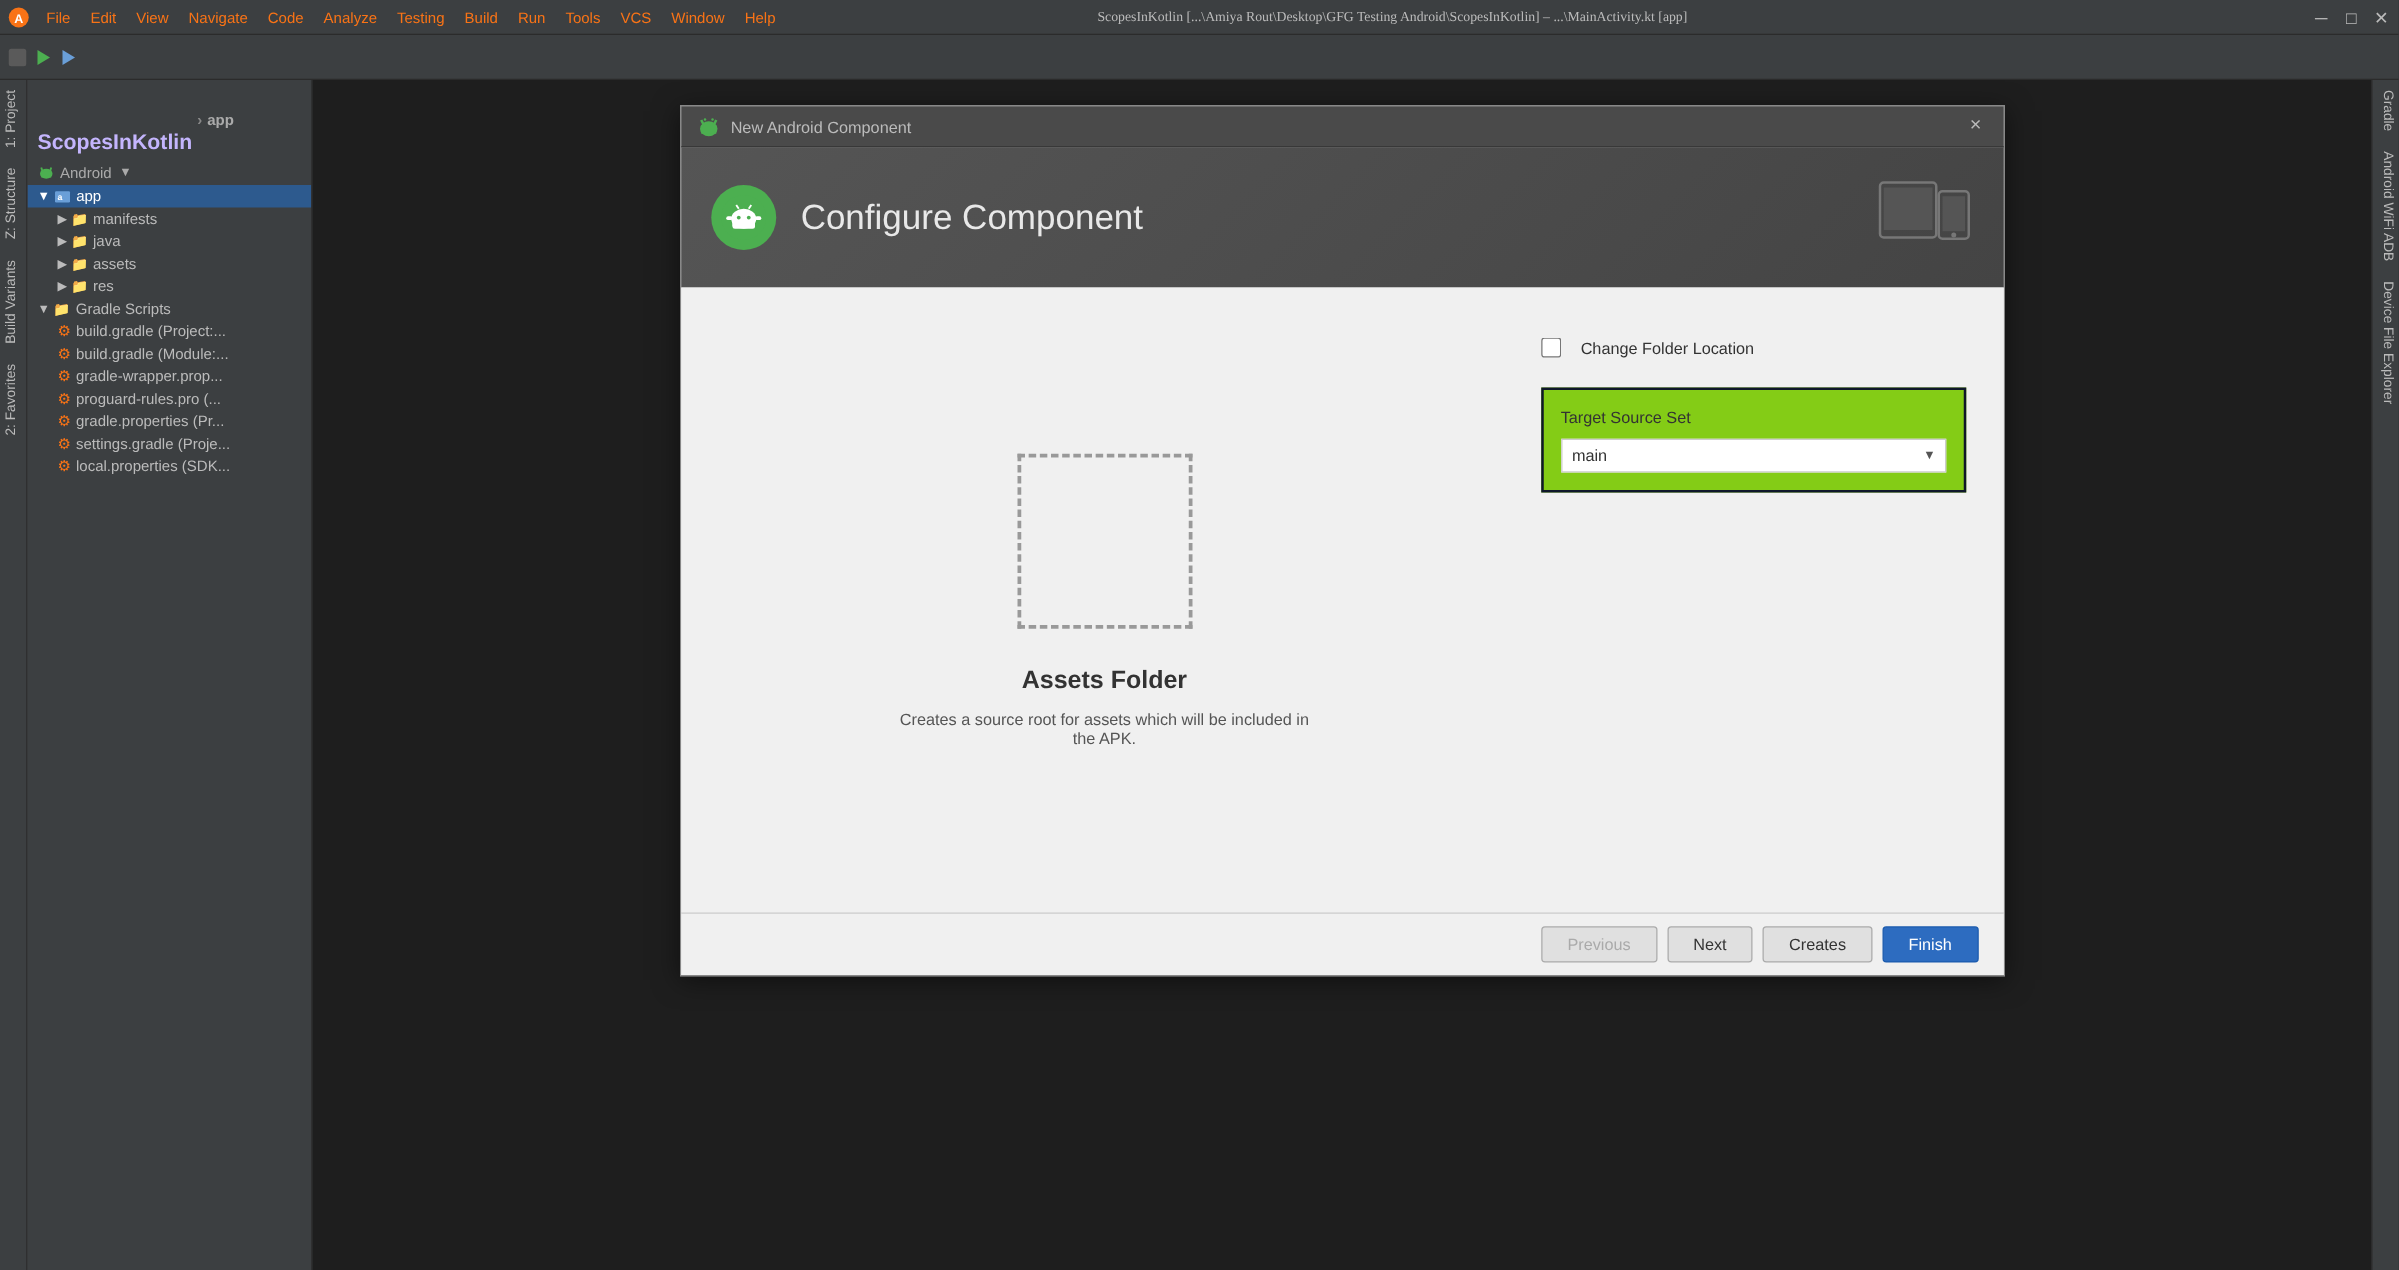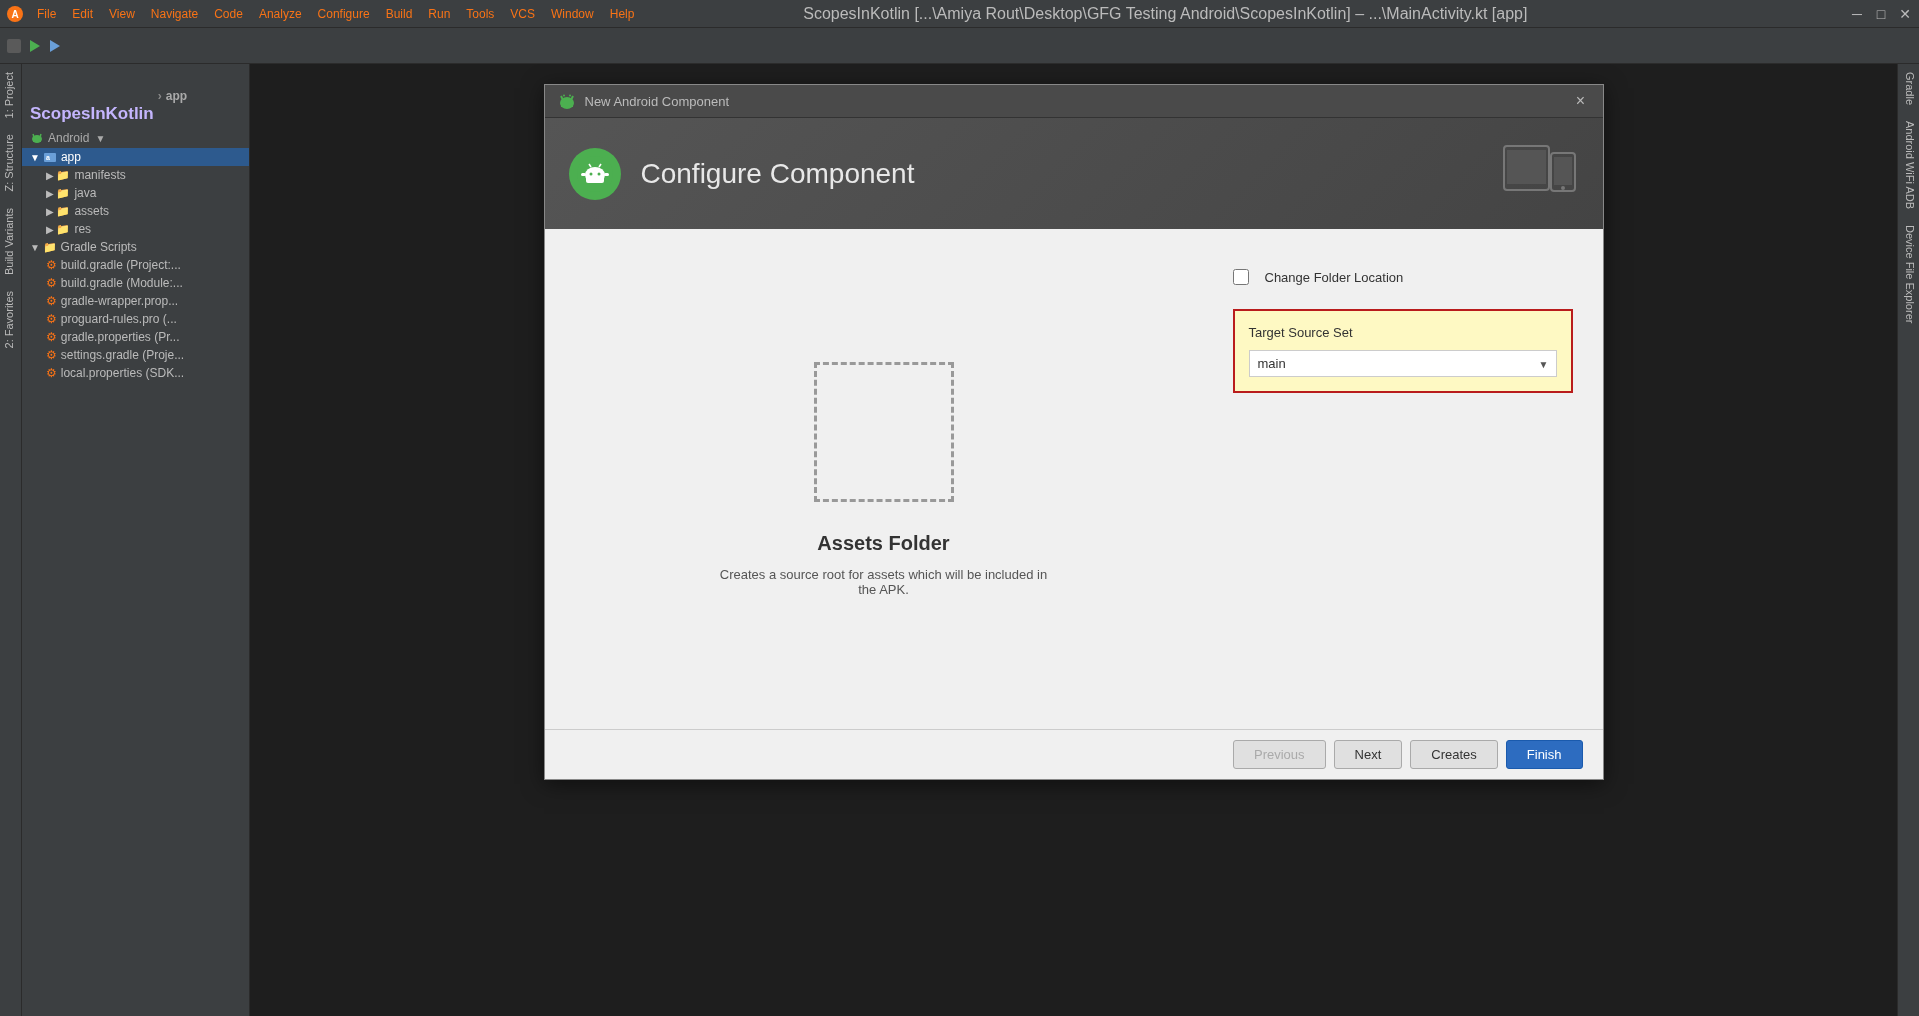--- a/index.html
+++ b/index.html
@@ -30,24 +30,25 @@
       font-size: 12px;
       border-radius: 3px;
     }
     .menu-bar-logo {
       width: 18px;
       height: 18px;
       margin-right: 4px;
     }
     .menu-bar-title {
       color: #bbbbbb;
-      font-size: 16px;
+      font-size: 11px;
       margin-left: auto;
       margin-right: auto;
       white-space: nowrap;
+      font-family: Liberation Serif, serif;
     }
     .menu-bar-controls {
       display: flex;
       gap: 8px;
       margin-left: auto;
     }
     .window-btn {
       width: 16px;
       height: 16px;
       display: flex;
@@ -271,23 +272,23 @@
       width: 16px;
       height: 16px;
     }
     .checkbox-label {
       font-size: 13px;
       color: #333;
     }
 
     
     .target-source-panel {
-      border: 2px solid #b91c1c;
+      border: 2px solid #0f172a;
       padding: 14px;
-      background: #fef9c3;
+      background: #84cc16;
     }
     .target-source-label {
       font-size: 13px;
       color: #333;
       margin-bottom: 10px;
       font-weight: 500;
     }
     .target-source-select {
       width: 100%;
       padding: 5px 8px;
@@ -371,21 +372,21 @@
   <svg class="menu-bar-logo" viewBox="0 0 18 18">
     <circle cx="9" cy="9" r="8" fill="#f97316"></circle>
     <text x="9" y="13" text-anchor="middle" font-size="10" fill="white" font-weight="bold">A</text>
   </svg>
   <span class="menu-bar-item">File</span>
   <span class="menu-bar-item">Edit</span>
   <span class="menu-bar-item">View</span>
   <span class="menu-bar-item">Navigate</span>
   <span class="menu-bar-item">Code</span>
   <span class="menu-bar-item">Analyze</span>
-  <span class="menu-bar-item">Configure</span>
+  <span class="menu-bar-item">Testing</span>
   <span class="menu-bar-item">Build</span>
   <span class="menu-bar-item">Run</span>
   <span class="menu-bar-item">Tools</span>
   <span class="menu-bar-item">VCS</span>
   <span class="menu-bar-item">Window</span>
   <span class="menu-bar-item">Help</span>
   <span class="menu-bar-title">ScopesInKotlin [...\Amiya Rout\Desktop\GFG Testing Android\ScopesInKotlin] – ...\MainActivity.kt [app]</span>
   <div class="menu-bar-controls">
     <span class="window-btn">─</span>
     <span class="window-btn">□</span>

